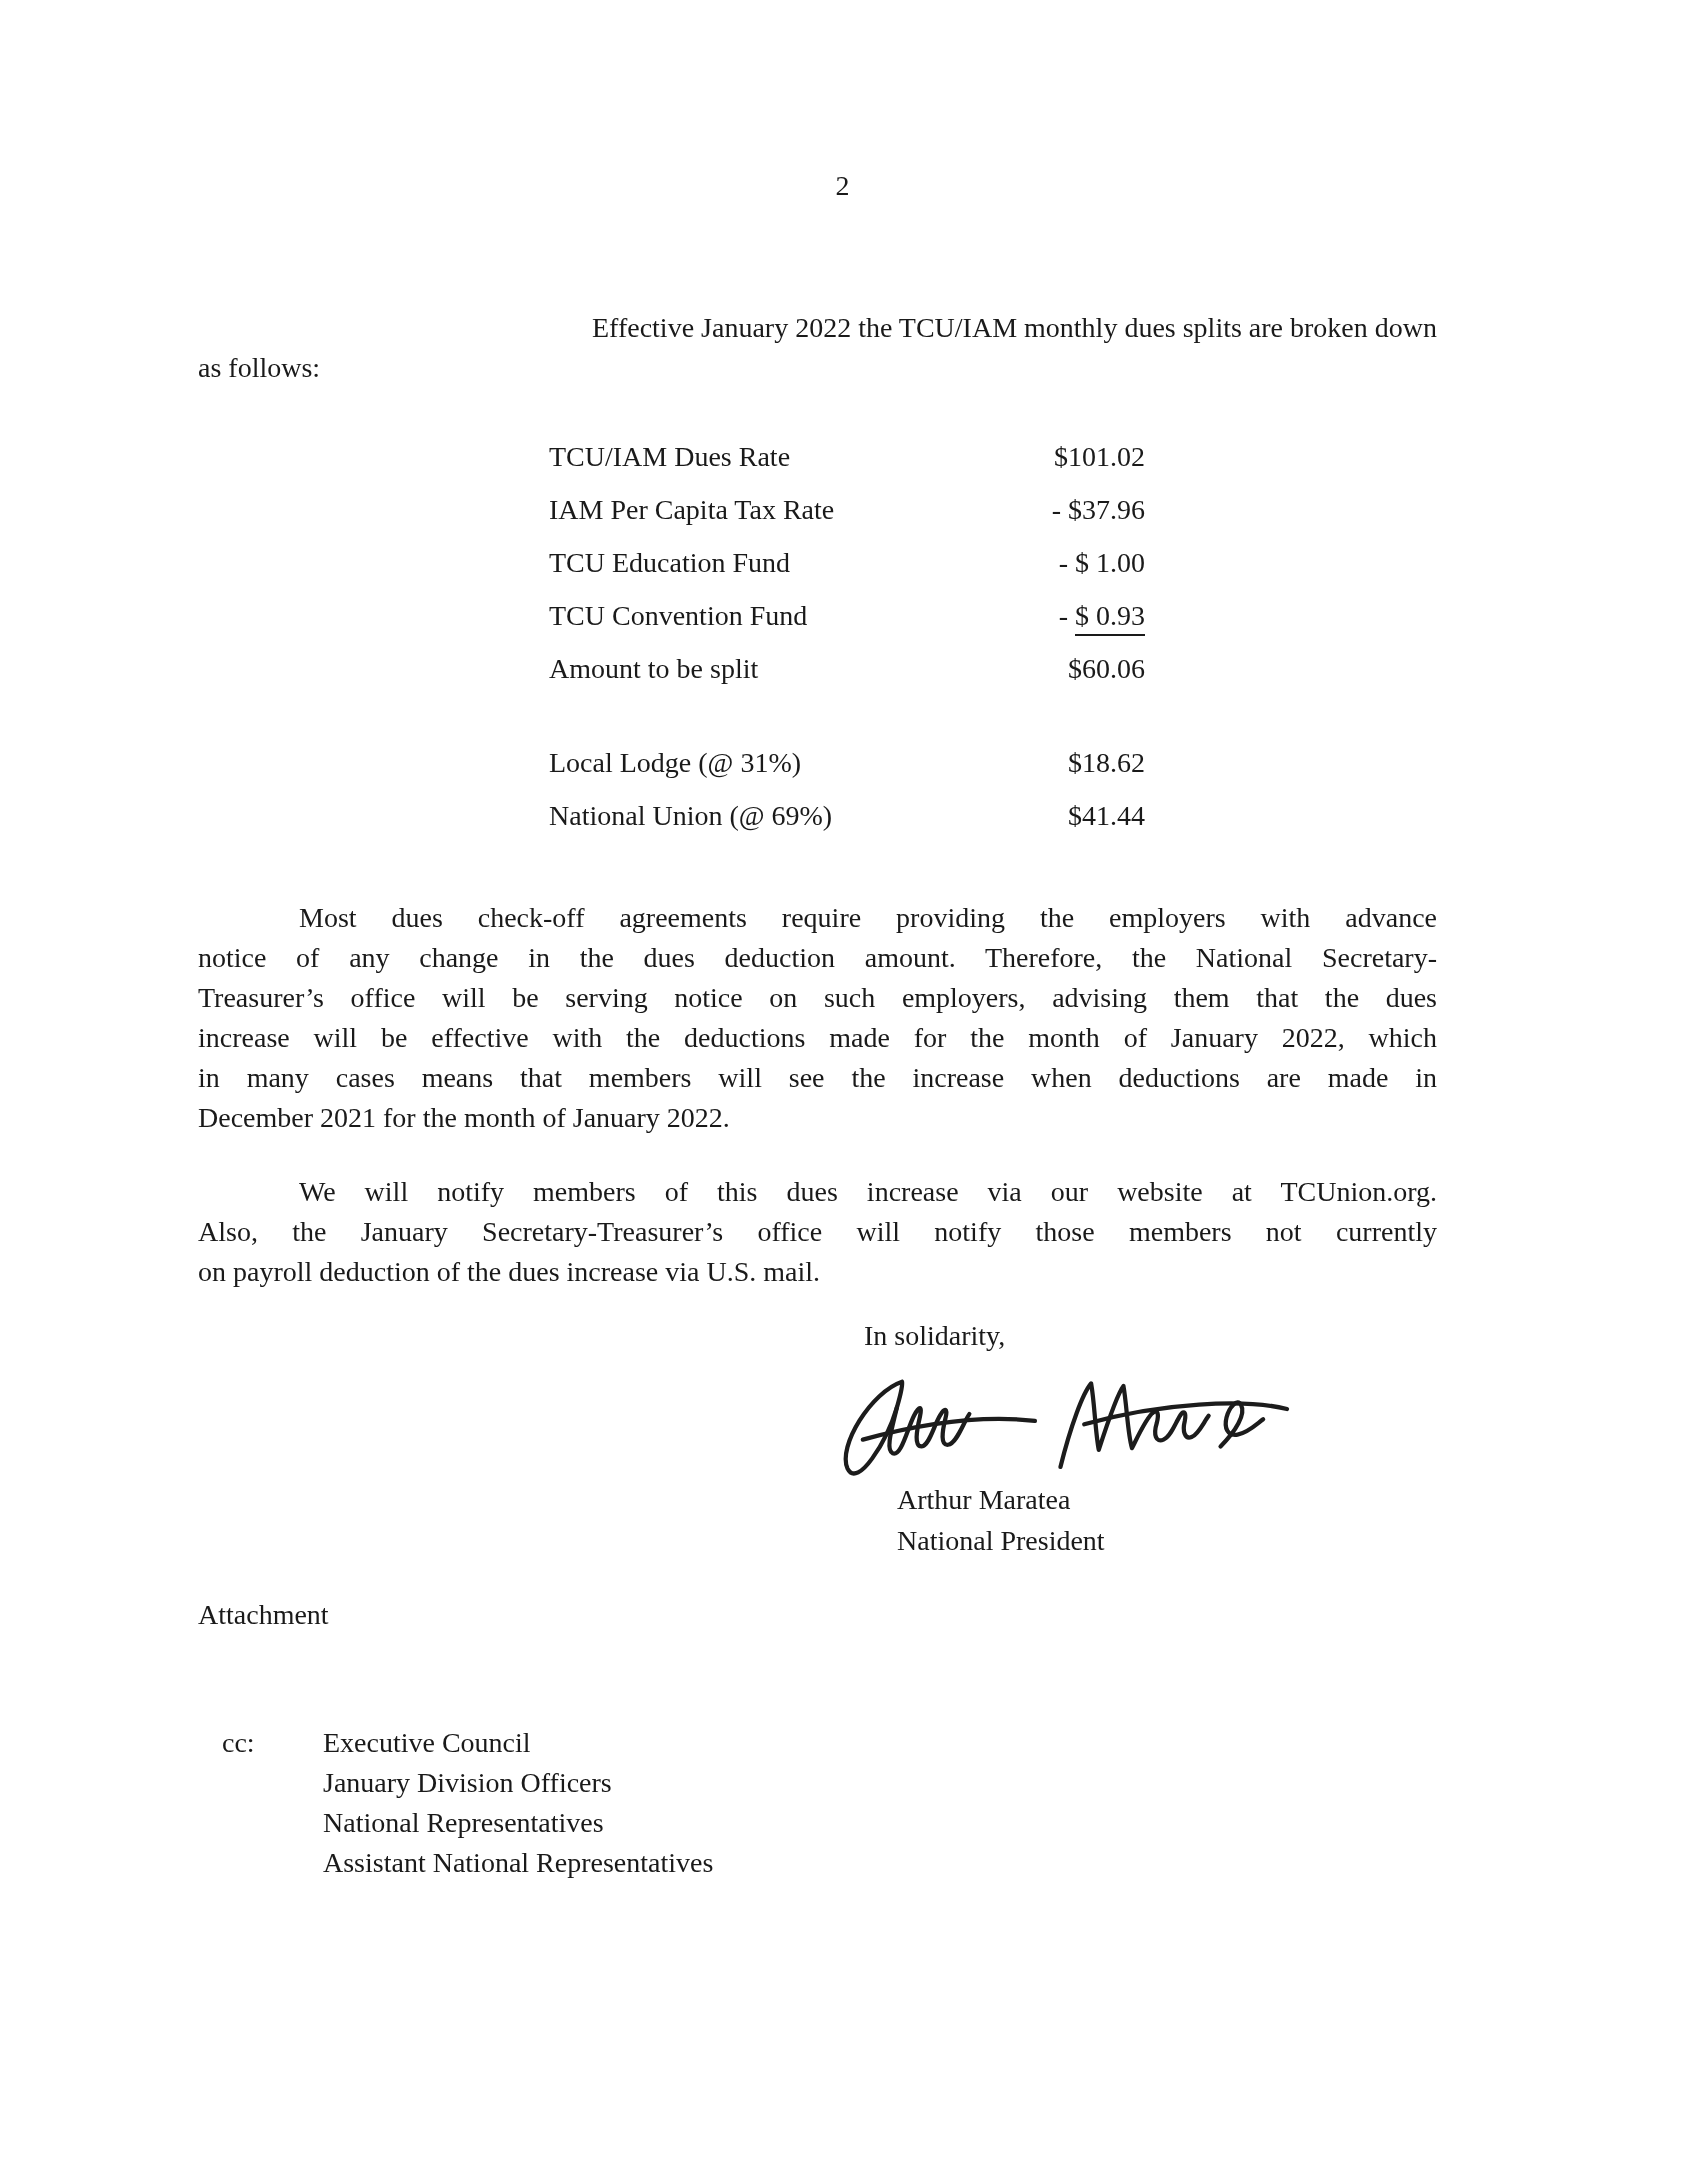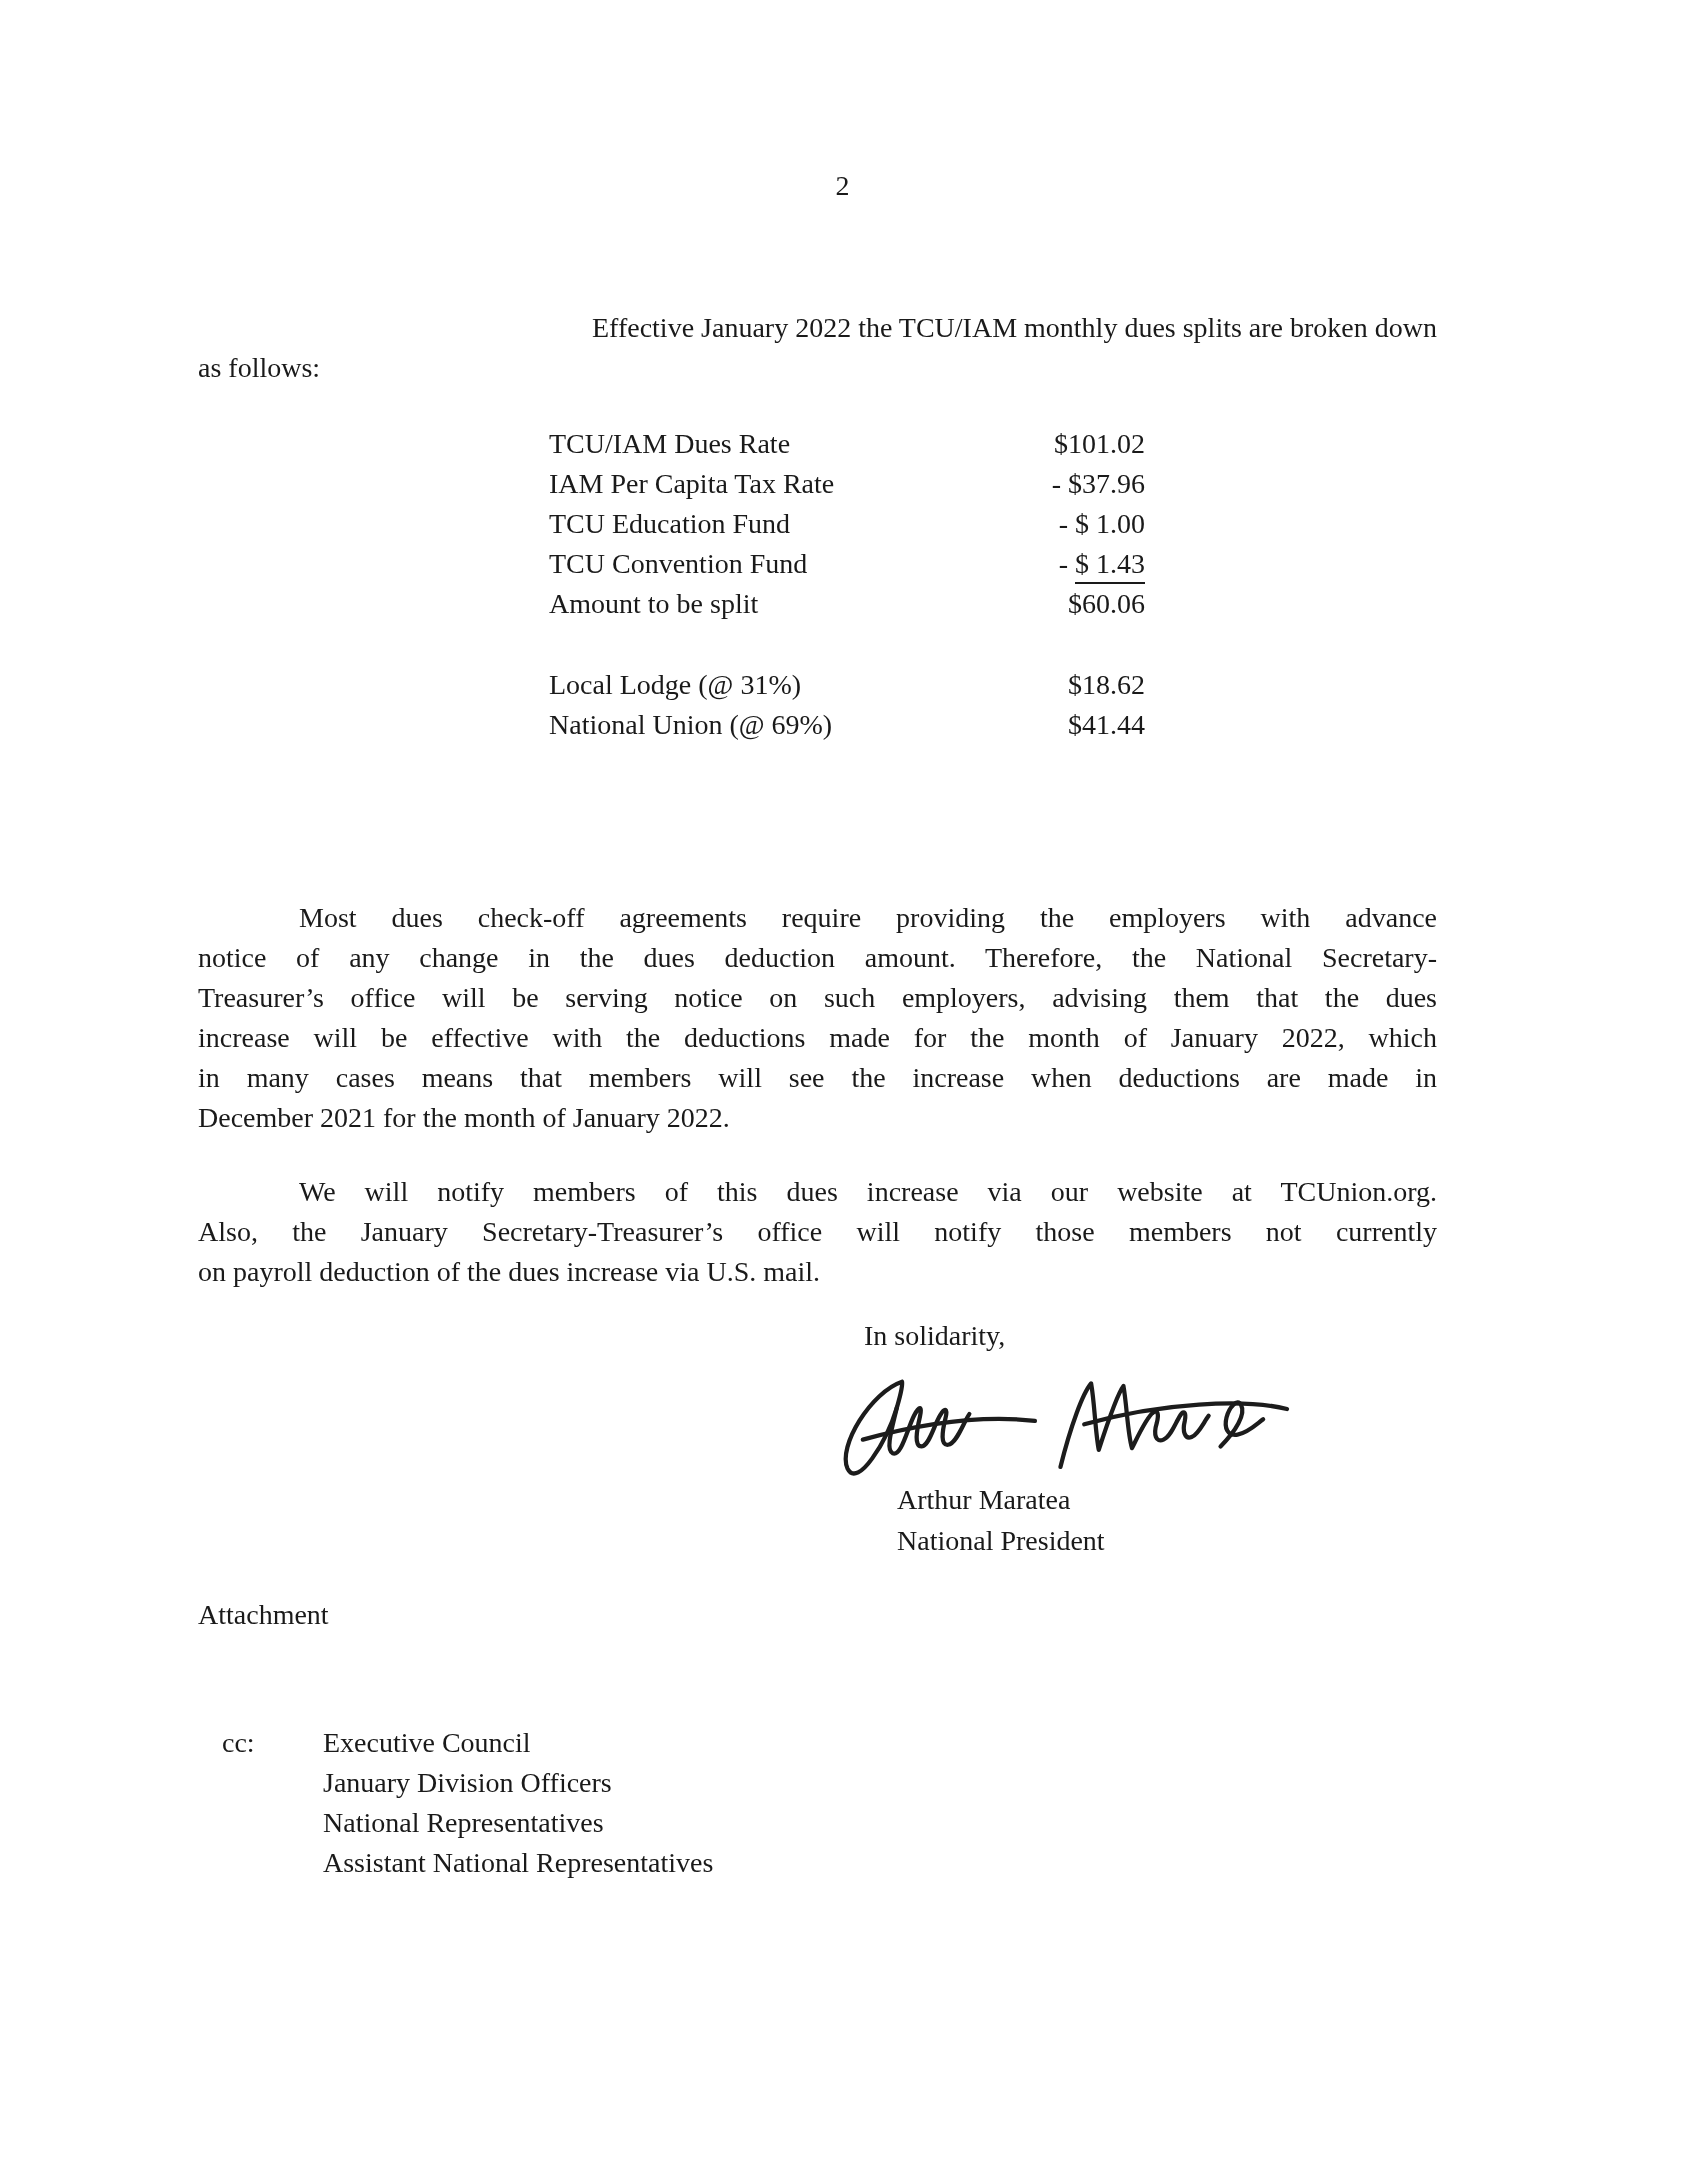--- a/index.html
+++ b/index.html
@@ -45,20 +45,21 @@
     position: absolute;
     left: 549px;
     top: 424px;
     width: 596px;
   }
   .trow {
     display: flex;
     justify-content: space-between;
     height: 40px;
     line-height: 40px;
+    margin-top: 13px;
   }
   .tamount { text-align: left; }
   .underlined {
     display: inline-block;
     border-bottom: 2.6px solid #1a1a1a;
     padding-bottom: 0.9px;
     line-height: 34px;
   }
   .tspacer { height: 41px; }
   .closing-salutation {
@@ -128,21 +129,21 @@
     <div class="trow">
       <span class="tlabel">IAM Per Capita Tax Rate</span>
       <span class="tamount"><span>- </span><span>$37.96</span></span>
     </div>
     <div class="trow">
       <span class="tlabel">TCU Education Fund</span>
       <span class="tamount"><span>- </span><span>$ 1.00</span></span>
     </div>
     <div class="trow">
       <span class="tlabel">TCU Convention Fund</span>
-      <span class="tamount"><span>- </span><span class="underlined">$ 1.43</span></span>
+      <span class="tamount"><span>- </span><span class="underlined">$ 0.93</span></span>
     </div>
     <div class="trow">
       <span class="tlabel">Amount to be split</span>
       <span class="tamount">$60.06</span>
     </div>
     <div class="tspacer"></div>
     <div class="trow">
       <span class="tlabel">Local Lodge (@ 31%)</span>
       <span class="tamount">$18.62</span>
     </div>

